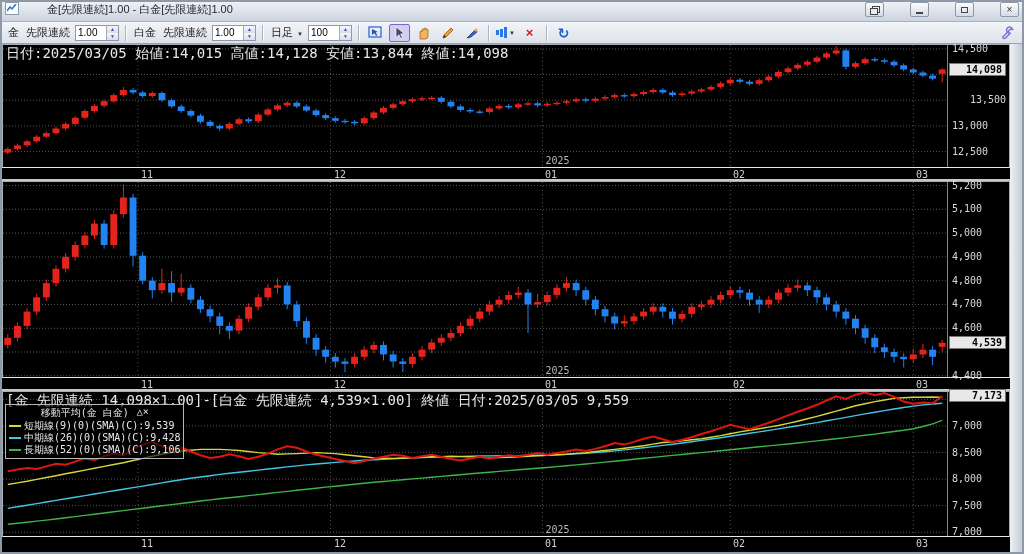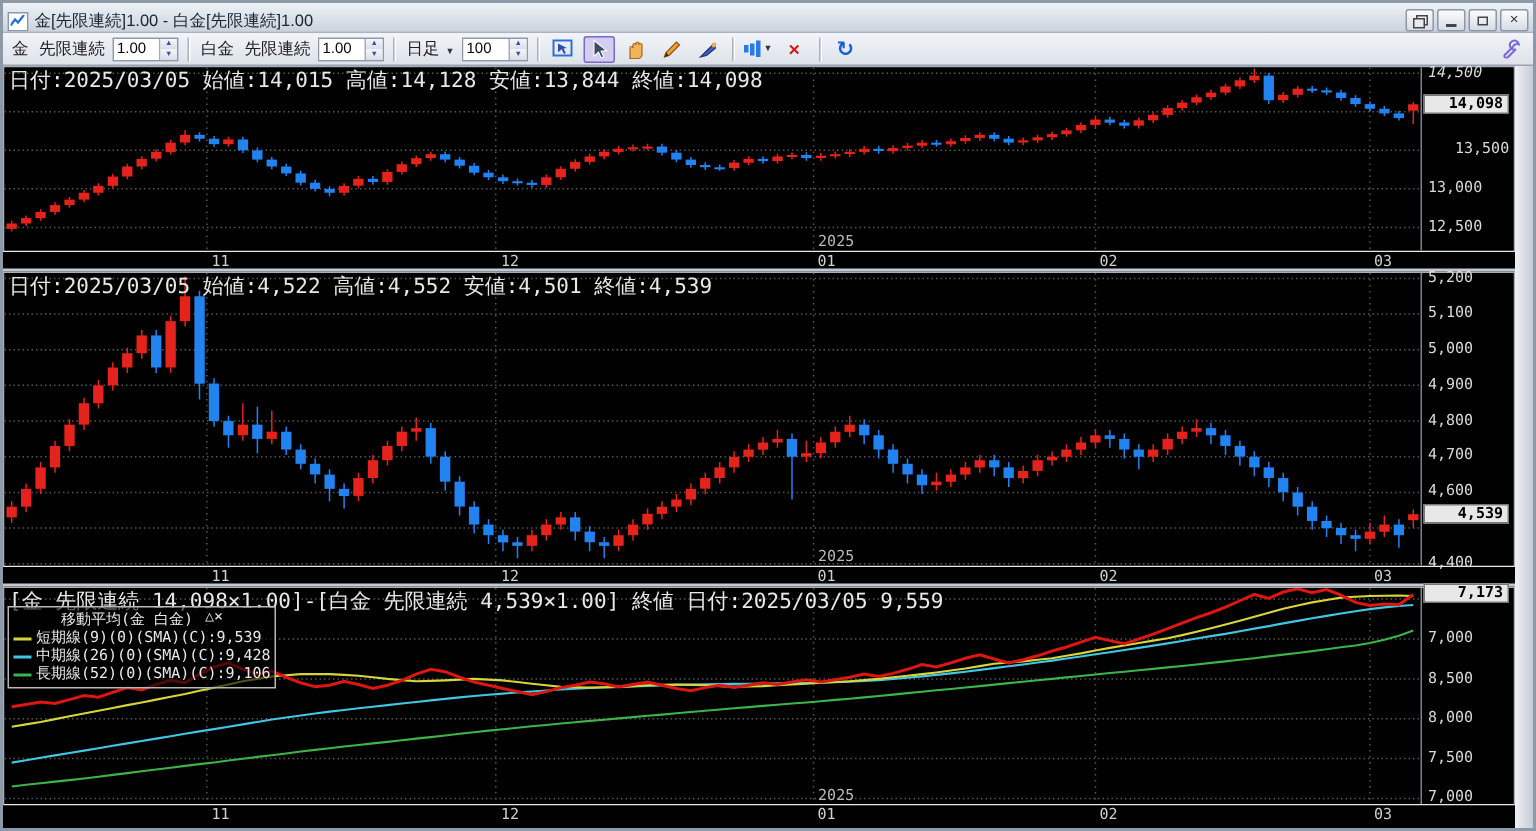--- a/index.html
+++ b/index.html
@@ -9,22 +9,23 @@
     border:2px solid #8e99a8;
     background:#dfe3ea;
     font-family:"Liberation Sans","DejaVu Sans",sans-serif;
     position:relative; overflow:hidden;
     display:flex; flex-direction:column;
   }
   
   .titlebar{
     height:20px; flex:0 0 20px;
     background:linear-gradient(#eef2f7,#ccd3de);
-    display:flex; align-items:flex-end; padding:0 3px;
+    display:flex; align-items:flex-start; padding:0 3px;
     border-bottom:1px solid #aab2bf;
+    gap:24px;
   }
   .title-icon{ width:14px;height:13px;background:#fff;border:1px solid #8899aa;margin-right:4px;
     display:flex;align-items:center;justify-content:center; }
   .titlebar .title-text{ font-size:11px; color:#1c2430; flex:1 1 auto; white-space:nowrap; overflow:hidden;}
   .winbtn{ width:19px;height:15px;margin-left:2px;background:linear-gradient(#fbfcfe,#d6dbe4);
     border:1px solid #8e99a8;border-radius:2px;display:flex;align-items:center;justify-content:center;
     font-size:10px;color:#333;line-height:1; }
   .winbtn .sq{ width:7px;height:6px;border:1px solid #444;display:block;}
   .winbtn .minbar{ width:7px;height:2px;background:#444;display:block;margin-top:6px;}
   .winbtn .rst{ position:relative;width:9px;height:8px;display:block;}
@@ -397,21 +398,21 @@
                   <rect x="916.5" y="27.5" width="6.9" height="3.1" fill="#2282f0"></rect>
                   <line x1="929.6" x2="929.6" y1="28.8" y2="35.4" stroke="#2282f0" stroke-width="1"></line>
                   <rect x="926.1" y="30.6" width="6.9" height="3.1" fill="#2282f0"></rect>
                   <line x1="939.2" x2="939.2" y1="23.0" y2="37.6" stroke="#e3231c" stroke-width="1"></line>
                   <rect x="935.7" y="24.5" width="6.9" height="4.3" fill="#e3231c"></rect>
                 </g>
               </svg>
             <div class="info-line">日付:2025/03/05 始値:14,015 高値:14,128 安値:13,844 終値:14,098</div>
           </div>
           <div class="yaxis" id="p1-axis">
-              <span class="ylabel" style="top: -2px; font-style: italic;">14,500</span>
+              <span class="ylabel" style="top: -2px;">14,500</span>
               <span class="ylabel" style="top: 49px; margin-left: 18px;">13,500</span>
               <span class="ylabel" style="top: 75px;">13,000</span>
               <span class="ylabel" style="top: 101px;">12,500</span>
               <div class="ytag" style="top: 18px;">14,098</div>
             </div>
         </div>
         <div class="xstrip sep" id="p1-strip">
             <span class="xlabel" style="left: 139px;">11</span>
             <span class="xlabel" style="left: 332px;">12</span>
             <span class="xlabel" style="left: 543px;">01</span>
@@ -631,21 +632,20 @@
                   <line x1="910.3" x2="910.3" y1="166.5" y2="180.7" stroke="#e3231c" stroke-width="1"></line>
                   <rect x="906.8" y="172.4" width="6.9" height="4.8" fill="#e3231c"></rect>
                   <line x1="919.9" x2="919.9" y1="161.7" y2="176.0" stroke="#e3231c" stroke-width="1"></line>
                   <rect x="916.5" y="167.7" width="6.9" height="4.8" fill="#e3231c"></rect>
                   <line x1="929.6" x2="929.6" y1="164.1" y2="183.1" stroke="#2282f0" stroke-width="1"></line>
                   <rect x="926.1" y="167.7" width="6.9" height="7.1" fill="#2282f0"></rect>
                   <line x1="939.2" x2="939.2" y1="157.7" y2="169.8" stroke="#e3231c" stroke-width="1"></line>
                   <rect x="935.7" y="160.8" width="6.9" height="4.0" fill="#e3231c"></rect>
                 </g>
               </svg>
-            <div class="info-line">日付:2025/03/05 始値:4,522 高値:4,552 安値:4,501 終値:4,539</div>
           </div>
           <div class="yaxis" id="p2-axis">
               <span class="ylabel" style="top: -2px;">5,200</span>
               <span class="ylabel" style="top: 21px;">5,100</span>
               <span class="ylabel" style="top: 45px;">5,000</span>
               <span class="ylabel" style="top: 69px;">4,900</span>
               <span class="ylabel" style="top: 93px;">4,800</span>
               <span class="ylabel" style="top: 116px;">4,700</span>
               <span class="ylabel" style="top: 140px;">4,600</span>
               <span class="ylabel" style="top: 188px;">4,400</span>

